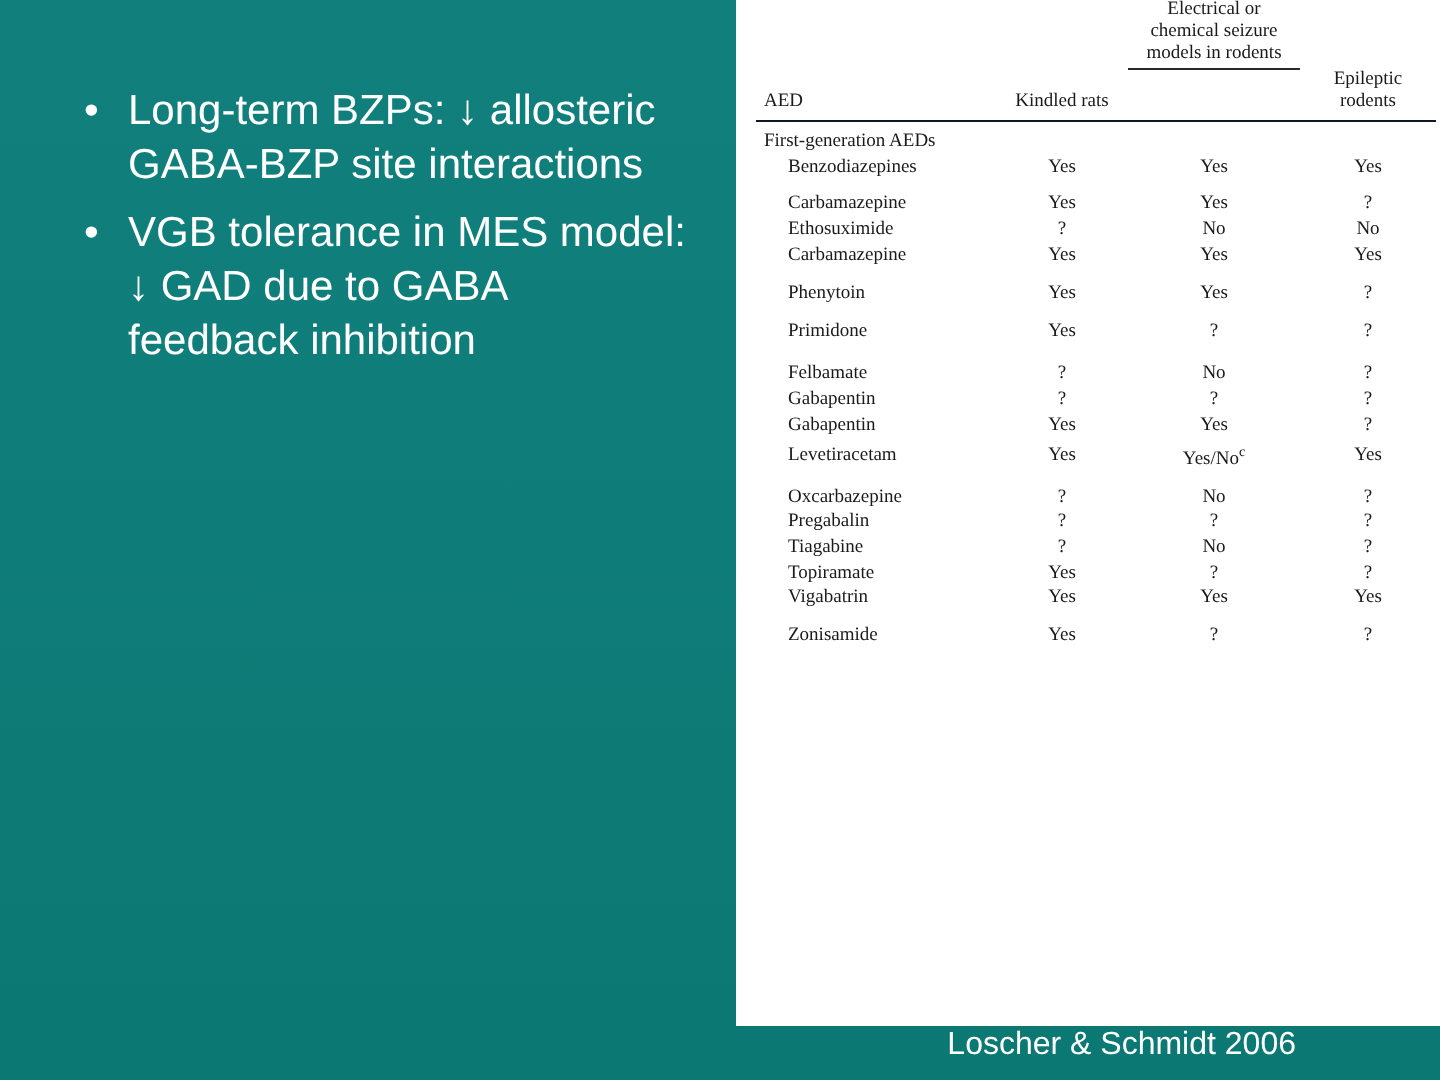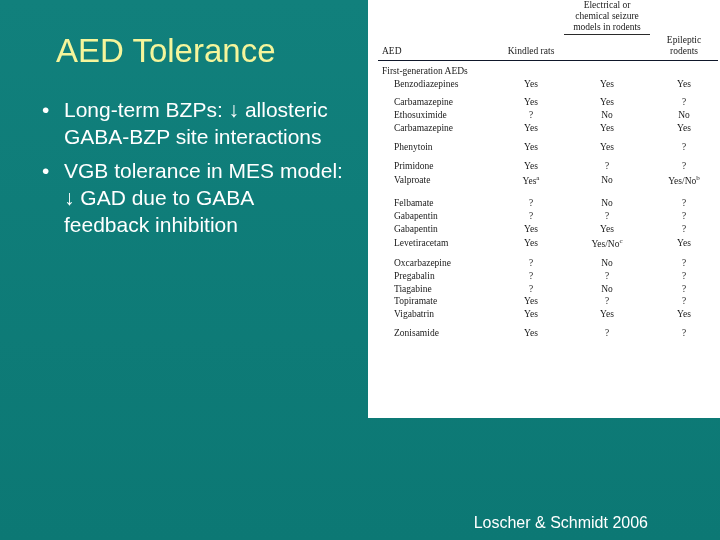--- a/index.html
+++ b/index.html
@@ -62,21 +62,21 @@
     font-size: 21px;
     line-height: 27px;
   }
 
   
   .table-panel {
     position: absolute;
     left: 368px;
     top: 0;
     width: 352px;
-    height: 418px;
+    height: 513px;
     background: #ffffff;
     overflow: hidden;
   }
   .tbl {
     position: absolute;
     left: 0;
     top: 0;
     width: 352px;
     font-family: "Liberation Serif", serif;
     color: #1a1a1a;
@@ -141,21 +141,20 @@
     font-family: "Liberation Sans", sans-serif;
     white-space: nowrap;
   }
 </style>
 </head>
 <body>
 
 <div class="slide">
 
   <div class="left-col">
-    <div class="slide-title">AED Tolerance</div>
 
     <ul class="bullets">
       <li class="bullet">
         <span class="dot">•</span>
         <span>Long-term BZPs: ↓ allosteric GABA-BZP site interactions</span>
       </li>
       <li class="bullet">
         <span class="dot">•</span>
         <span>VGB tolerance in MES model: ↓ GAD due to GABA feedback inhibition</span>
       </li>
@@ -227,26 +226,20 @@
             </tr>
             <tr class="spacer-sm">
               <td colspan="4"></td>
             </tr>
             <tr>
               <td class="name">Primidone</td>
               <td>Yes</td>
               <td>?</td>
               <td>?</td>
             </tr>
-            <tr>
-              <td class="name">Valproate</td>
-              <td>Yes<sup>a</sup></td>
-              <td>No</td>
-              <td>Yes/No<sup>b</sup></td>
-            </tr>
             <tr class="spacer">
               <td colspan="4"></td>
             </tr>
             <tr>
               <td class="name">Felbamate</td>
               <td>?</td>
               <td>No</td>
               <td>?</td>
             </tr>
             <tr>

